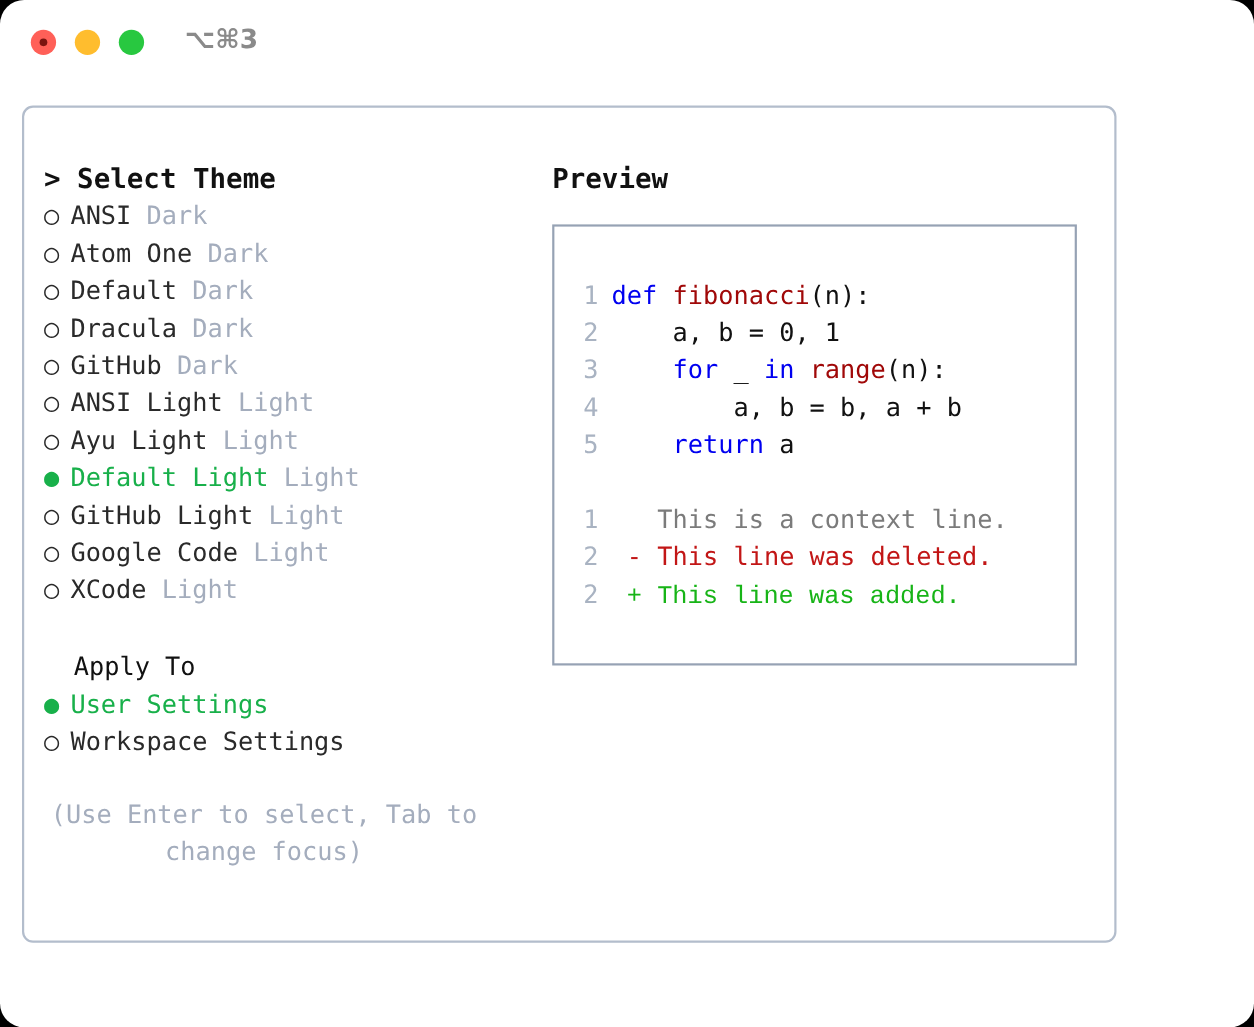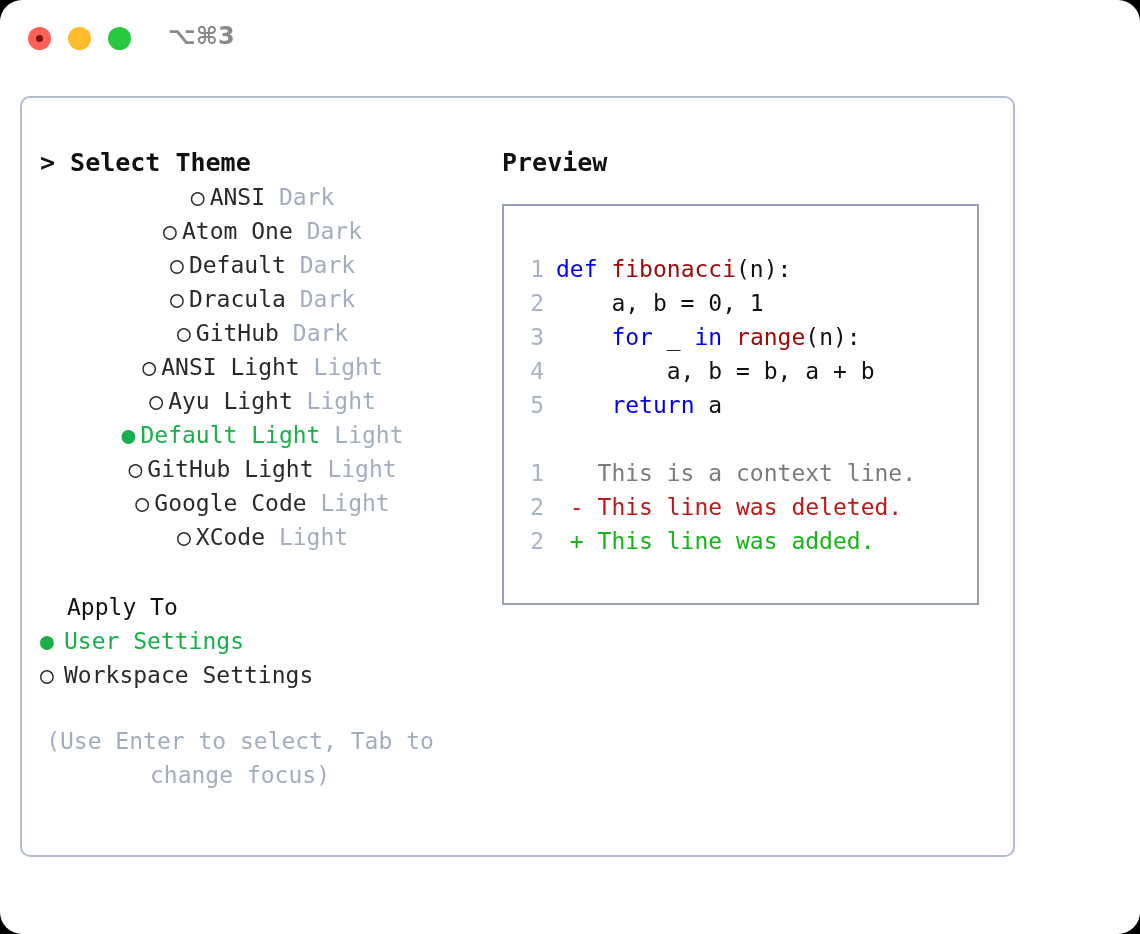--- a/index.html
+++ b/index.html
@@ -83,21 +83,21 @@
     width: 440px;
   }
   #theme-header {
     font-size: 25px;
     font-weight: bold;
     color: #111111;
     white-space: pre;
     line-height: 34px;
     margin-bottom: 0px;
   }
-  .theme-list { margin: 0; padding: 0; text-align: center; }
+  .theme-list { margin: 0; padding: 0; }
   .theme-item {
     font-size: 23px;
     line-height: 34px;
     color: #2a2a2a;
     white-space: pre;
   }
   .theme-item .bullet {
     display: inline-block;
     width: 24px;
     color: #2a2a2a;
@@ -174,21 +174,21 @@
     width: 20px;
     text-align: right;
     color: #a9b3c2;
     margin-right: 12px;
   }
   .tok-kw   { color: #0000f0; }
   .tok-fn   { color: #a00808; }
   .tok-plain{ color: #111111; }
   .tok-ctx  { color: #7b7b7b; }
   .tok-del  { color: #c21616; }
-  .tok-add  { color: #17b417; }
+  .tok-add  { color: #17b417; font-family: Liberation Mono, monospace; }
   .blank-line { height: 34px; }
 </style>
 </head>
 <body>
 
 <div id="window">
 
   <div id="titlebar">
     <div class="dot red"></div>
     <div class="dot yellow"></div>

